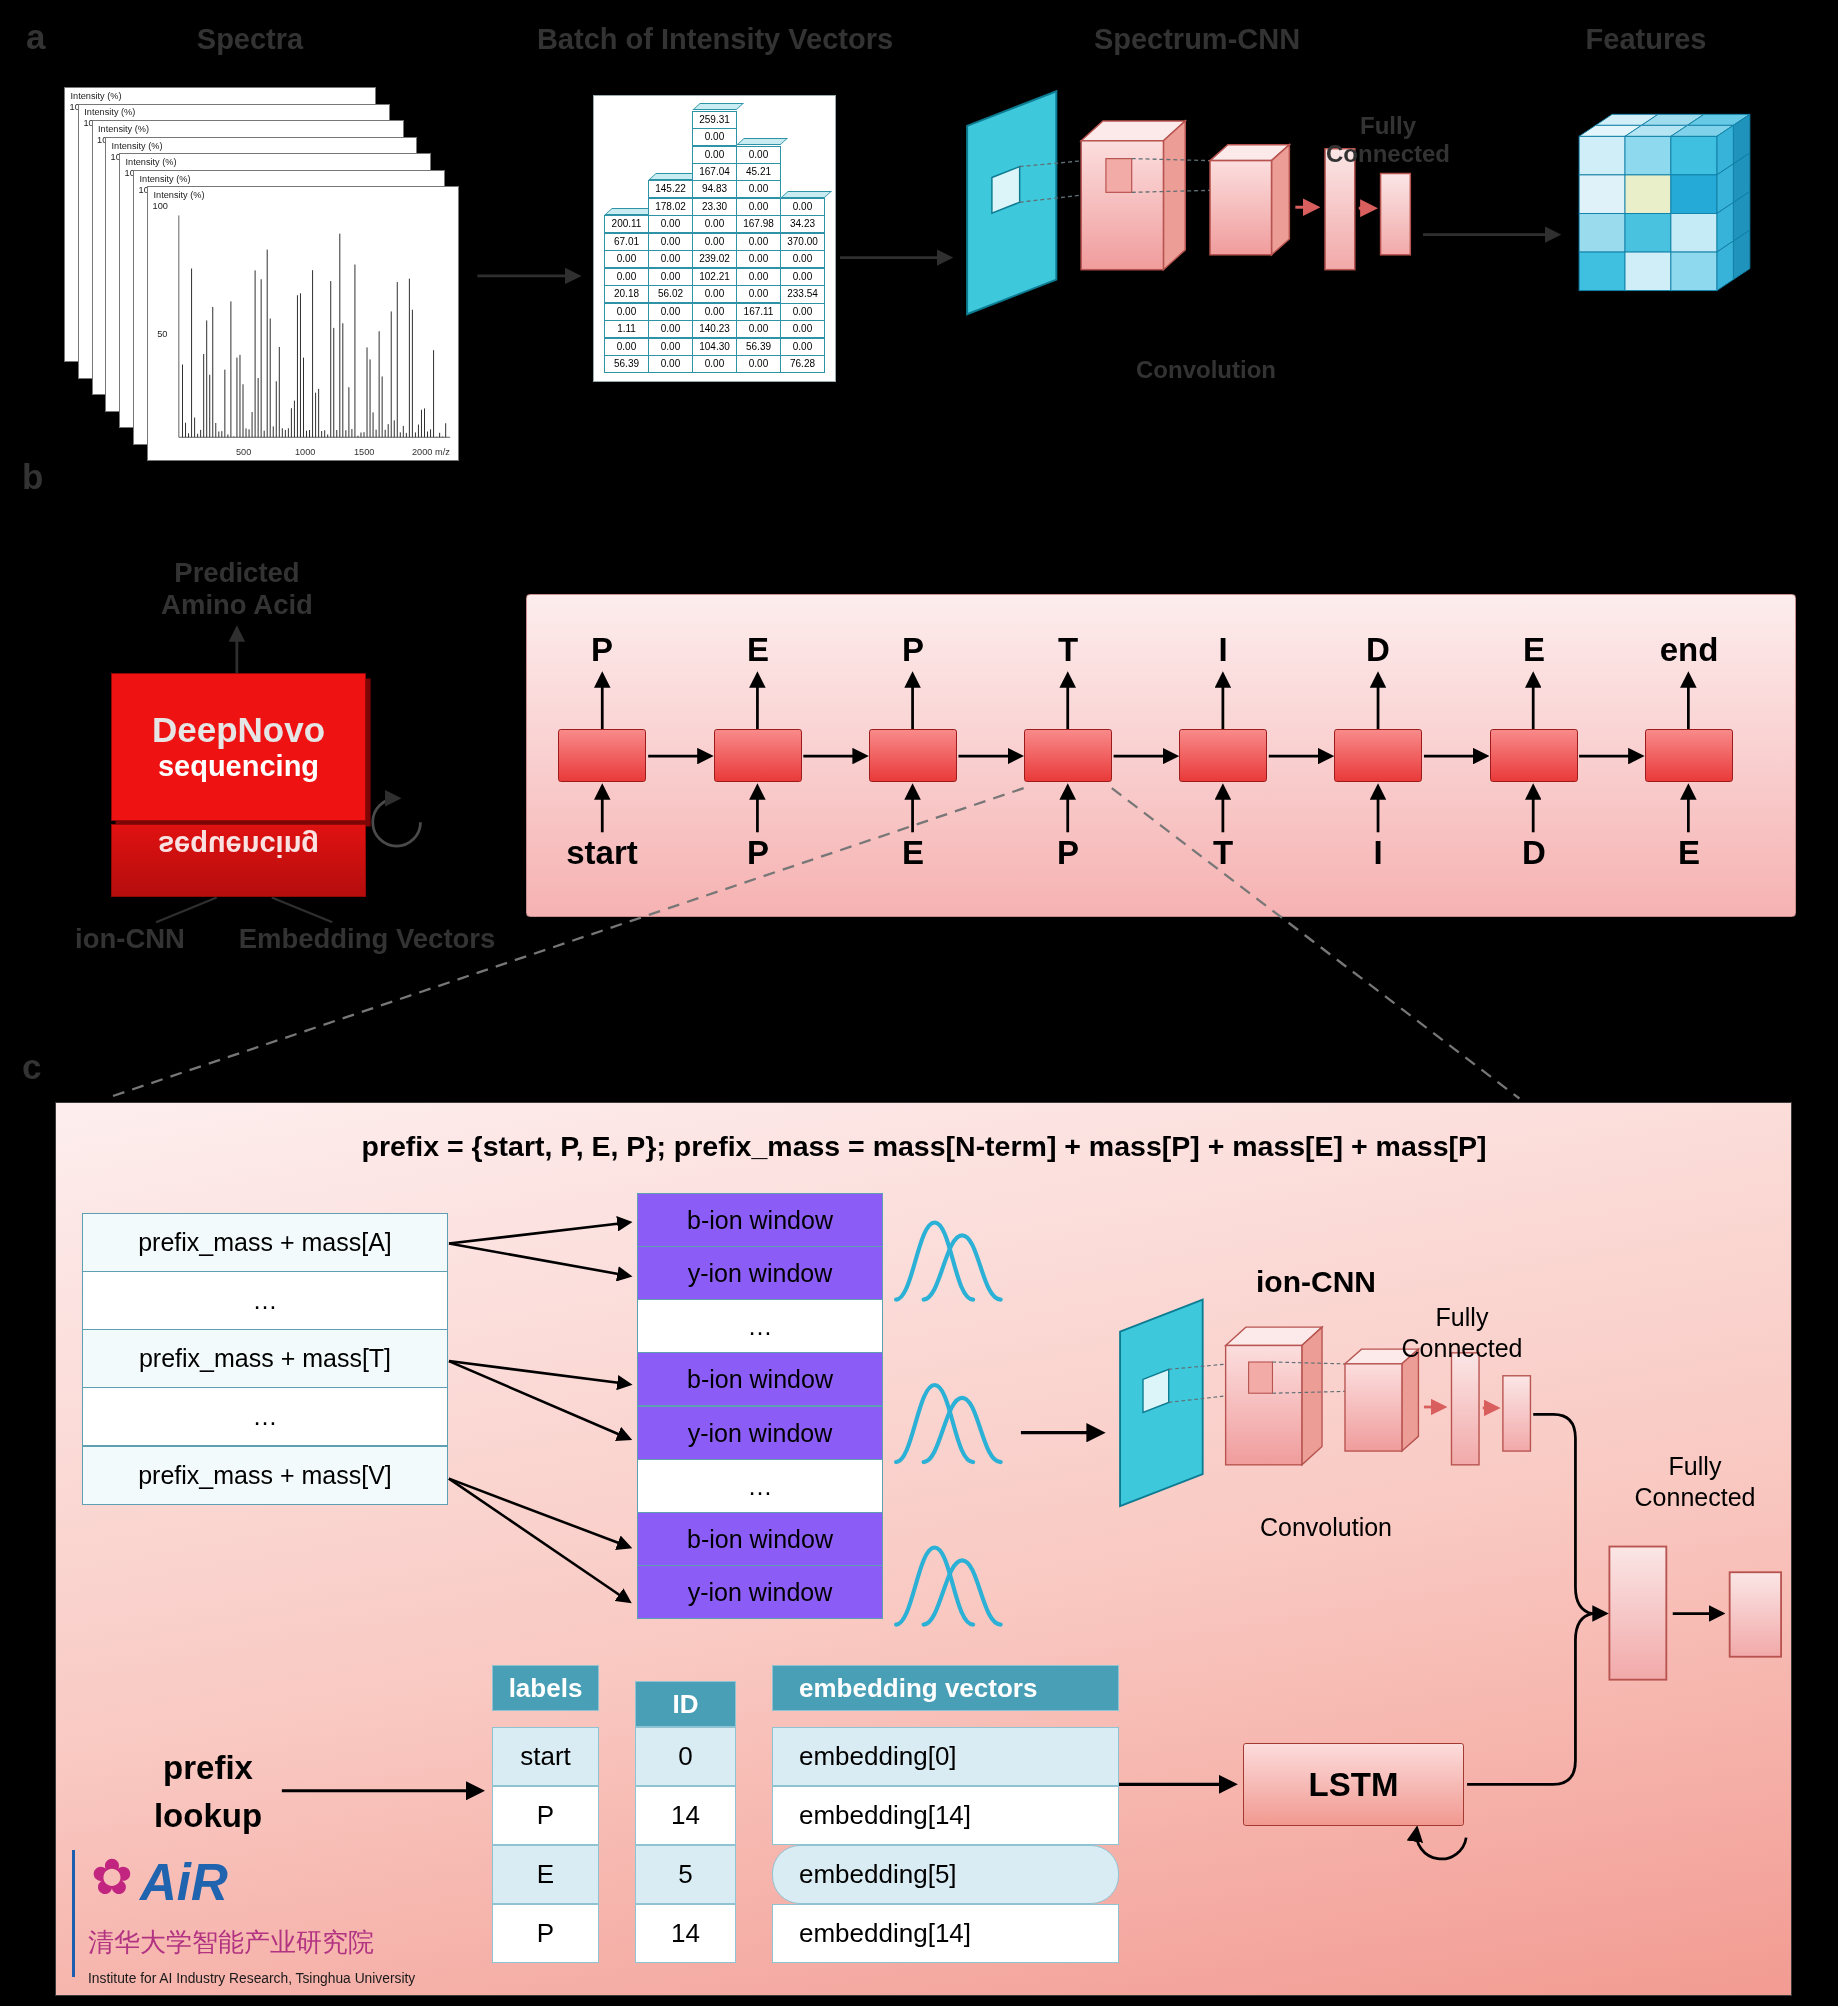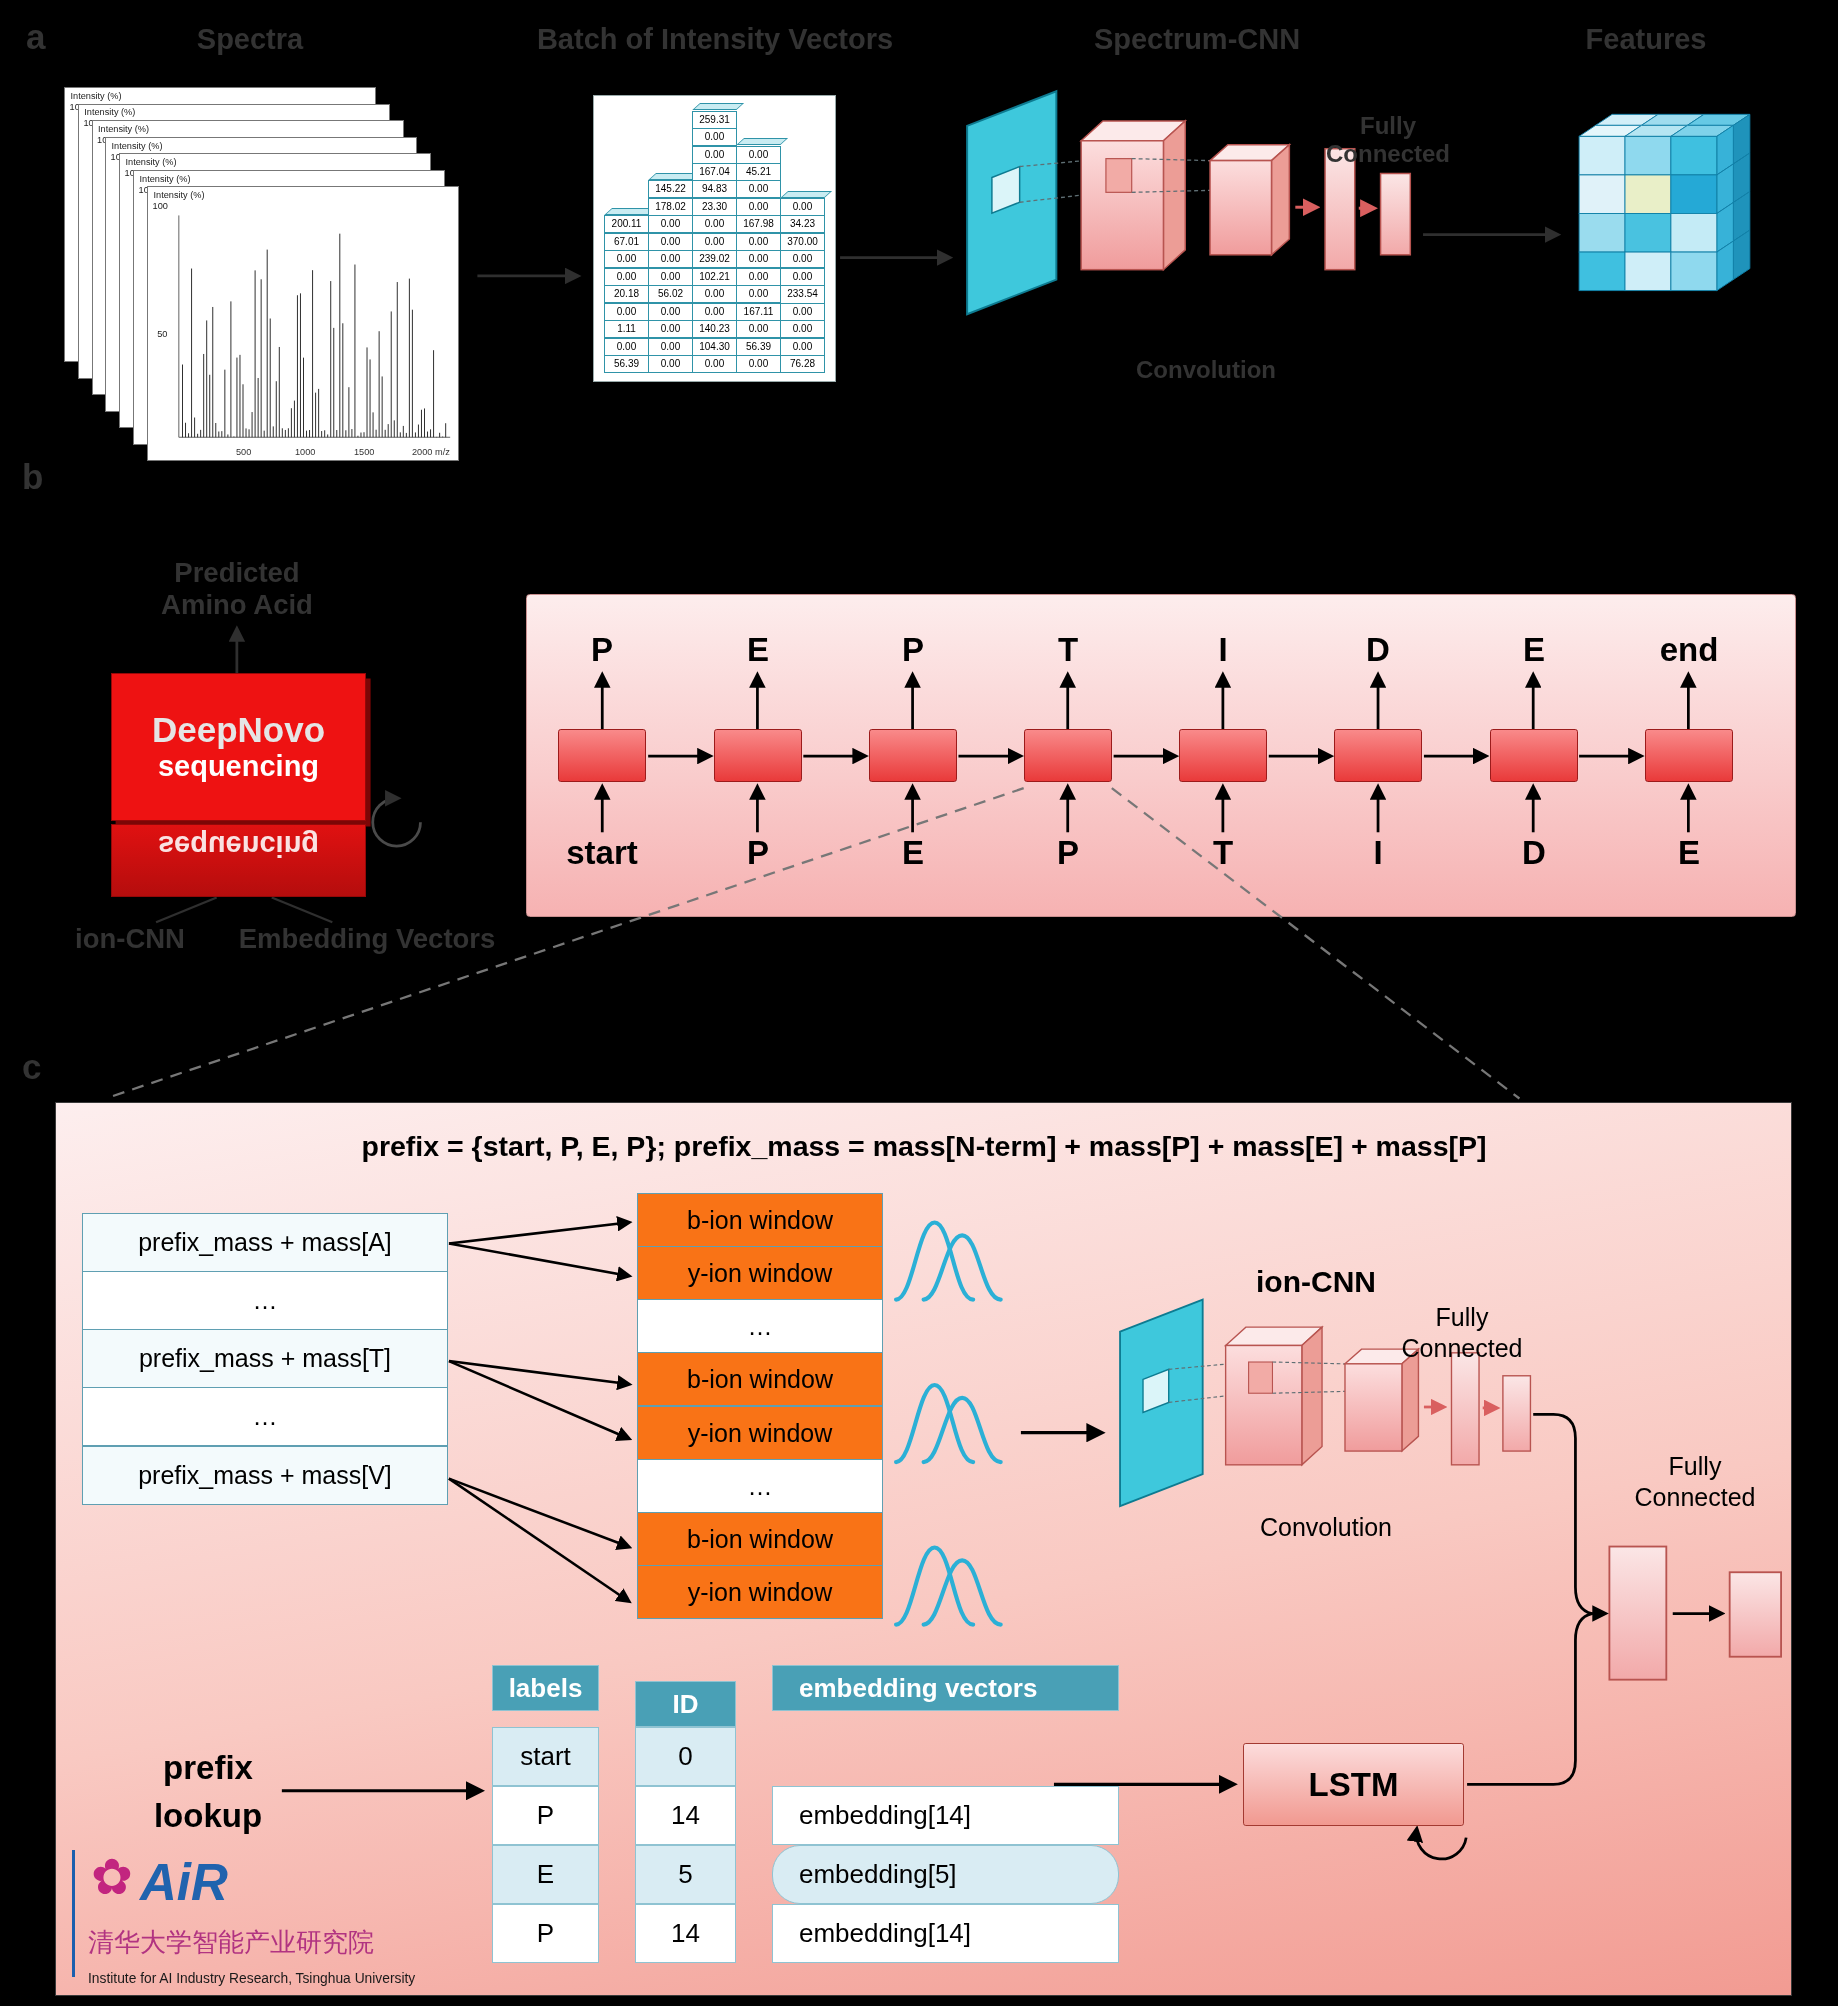--- a/index.html
+++ b/index.html
@@ -47,21 +47,21 @@
   .rnn-lab{position:absolute;font-weight:700;font-size:33px;color:#000;transform:translate(-50%,-50%);white-space:nowrap;}
   
   .ctitle{position:absolute;font-weight:700;font-size:28.5px;color:#000;white-space:nowrap;}
   #massStack{position:absolute;left:82px;top:1214px;width:366px;}
   #winStack{position:absolute;left:637px;top:1194px;width:246px;}
   .mrow,.wrow{box-sizing:border-box;border:0.9px solid #5f9fb2;margin-top:-0.9px;background:#fff;
               text-align:center;font-size:25px;color:#000;}
   .mrow{height:59px;line-height:57px;}
   .wrow{height:54px;line-height:52px;}
   .mrow.tint{background:#f3fafc;}
-  .wrow.tint{background:#f97316;}
+  .wrow.tint{background:#8b5cf6;}
   .biglab{position:absolute;font-weight:700;font-size:30px;color:#000;}
   .midlab{position:absolute;font-size:25px;color:#000;line-height:1.25;}
   .lstm{position:absolute;left:1243px;top:1743px;width:221px;height:83px;box-sizing:border-box;
         background:linear-gradient(180deg,#fcdcdc,#f19990);border:1.8px solid #a33a32;border-radius:2.8px;
         display:flex;align-items:center;justify-content:center;font-weight:700;font-size:33px;}
   .plook{position:absolute;font-weight:700;font-size:33px;color:#000;}
   
   #embTable{position:absolute;left:492px;top:1665px;}
   .trow{display:flex;gap:36px;}
   .tc{box-sizing:border-box;border:0.9px solid #8fc3d2;display:flex;align-items:center;justify-content:center;
@@ -512,20 +512,21 @@
 
     <div id="embTable">
         <div class="trow">
           <div class="tc th" style="width: 107px;">labels</div>
           <div class="tc th" style="width: 101px; margin-top: 16px;">ID</div>
           <div class="tc th emb" style="width: 347px;">embedding vectors</div>
         </div>
         <div class="trow alt">
           <div class="tc" style="width: 107px;">start</div>
           <div class="tc" style="width: 101px;">0</div>
+          <div class="tc emb" style="width: 347px;">embedding[0]</div>
         </div>
         <div class="trow">
           <div class="tc" style="width: 107px;">P</div>
           <div class="tc" style="width: 101px;">14</div>
           <div class="tc emb" style="width: 347px;">embedding[14]</div>
         </div>
         <div class="trow alt">
           <div class="tc" style="width: 107px;">E</div>
           <div class="tc" style="width: 101px;">5</div>
           <div class="tc emb" style="width: 347px; border-radius: 28px;">embedding[5]</div>

